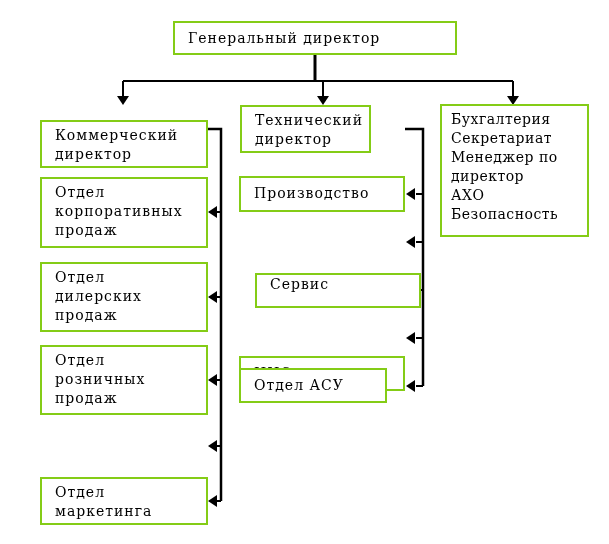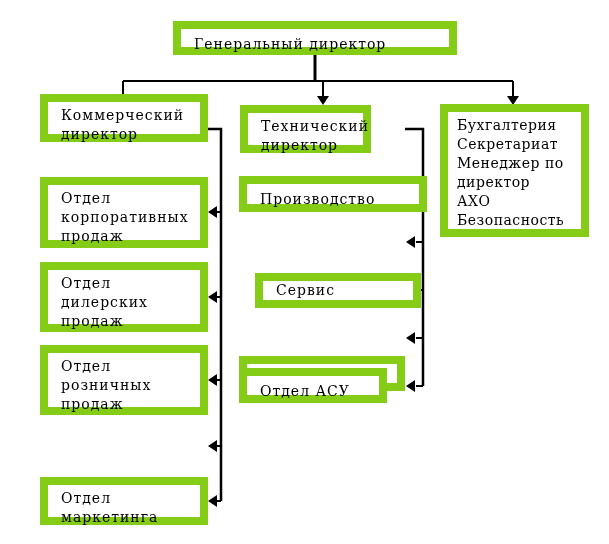--- a/index.html
+++ b/index.html
@@ -19,40 +19,40 @@
   .connectors {
     position: absolute;
     left: 0;
     top: 0;
     width: 609px;
     height: 544px;
   }
   .box {
     position: absolute;
     box-sizing: border-box;
-    border: 8px solid #84cc16;
+    border: 2px solid #84cc16;
     background: #ffffff;
     font-size: 14px;
     line-height: 19px;
     letter-spacing: 1px;
     white-space: pre-line;
     padding: 4px 4px 2px 13px;
   }
   
   .b-root   { left:173px; top:21px;  width:284px; height:34px; padding-top:6px; }
   
-  .b-lhead  { left:40px;  top:94px; width:168px; height:48px; }
+  .b-lhead  { left:40px;  top:120px; width:168px; height:48px; }
   .b-lc0    { left:40px;  top:177px; width:168px; height:71px; }
   .b-lc1    { left:40px;  top:262px; width:168px; height:70px; }
   .b-lc2    { left:40px;  top:345px; width:168px; height:70px; }
   .b-lc3    { left:40px;  top:428px; width:168px; height:37px; }
   .b-lc4    { left:40px;  top:477px; width:168px; height:48px; }
   
   .b-mhead  { left:240px; top:105px; width:131px; height:48px; }
-  .b-mc0    { left:239px; top:176px; width:188px; height:36px; padding-top:6px; }
+  .b-mc0    { left:239px; top:176px; width:166px; height:36px; padding-top:6px; }
   .b-mc1    { left:239px; top:225px; width:166px; height:35px; padding-top:6px; }
   .b-mc2    { left:255px; top:273px; width:166px; height:35px; padding-top:0; }
   .b-mc3    { left:239px; top:320px; width:166px; height:35px; padding-top:6px;margin-top:36px; }
   .b-mc4    { left:239px; top:368px; width:148px; height:35px; padding-top:6px; }
   
   .b-staff  { left:440px; top:104px; width:149px; height:133px; padding-left:9px; letter-spacing:0.5px; }
 </style>
 </head>
 <body>
 

